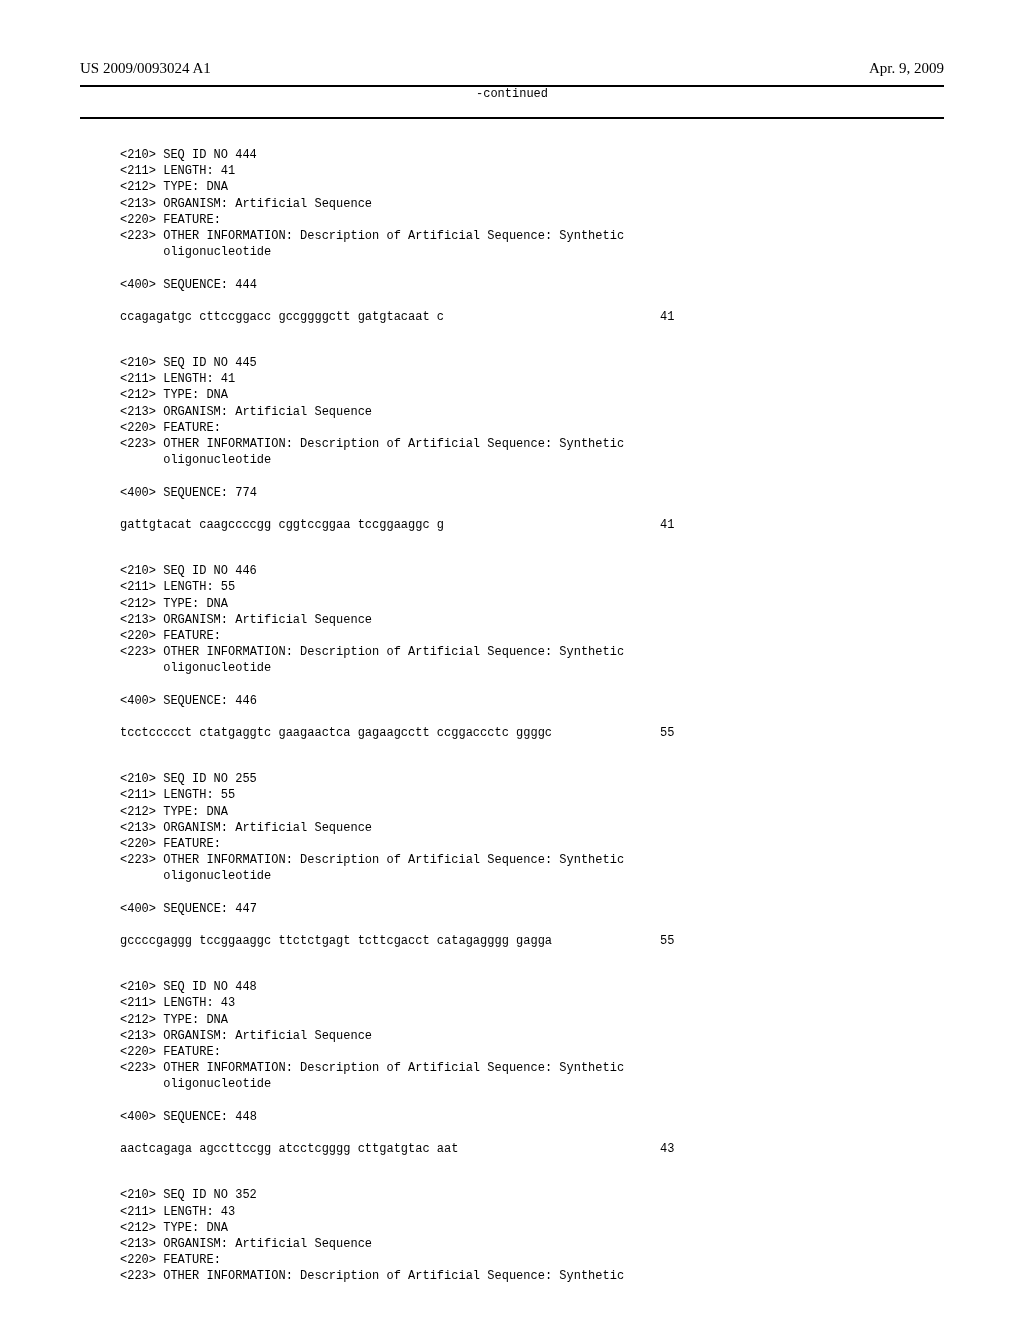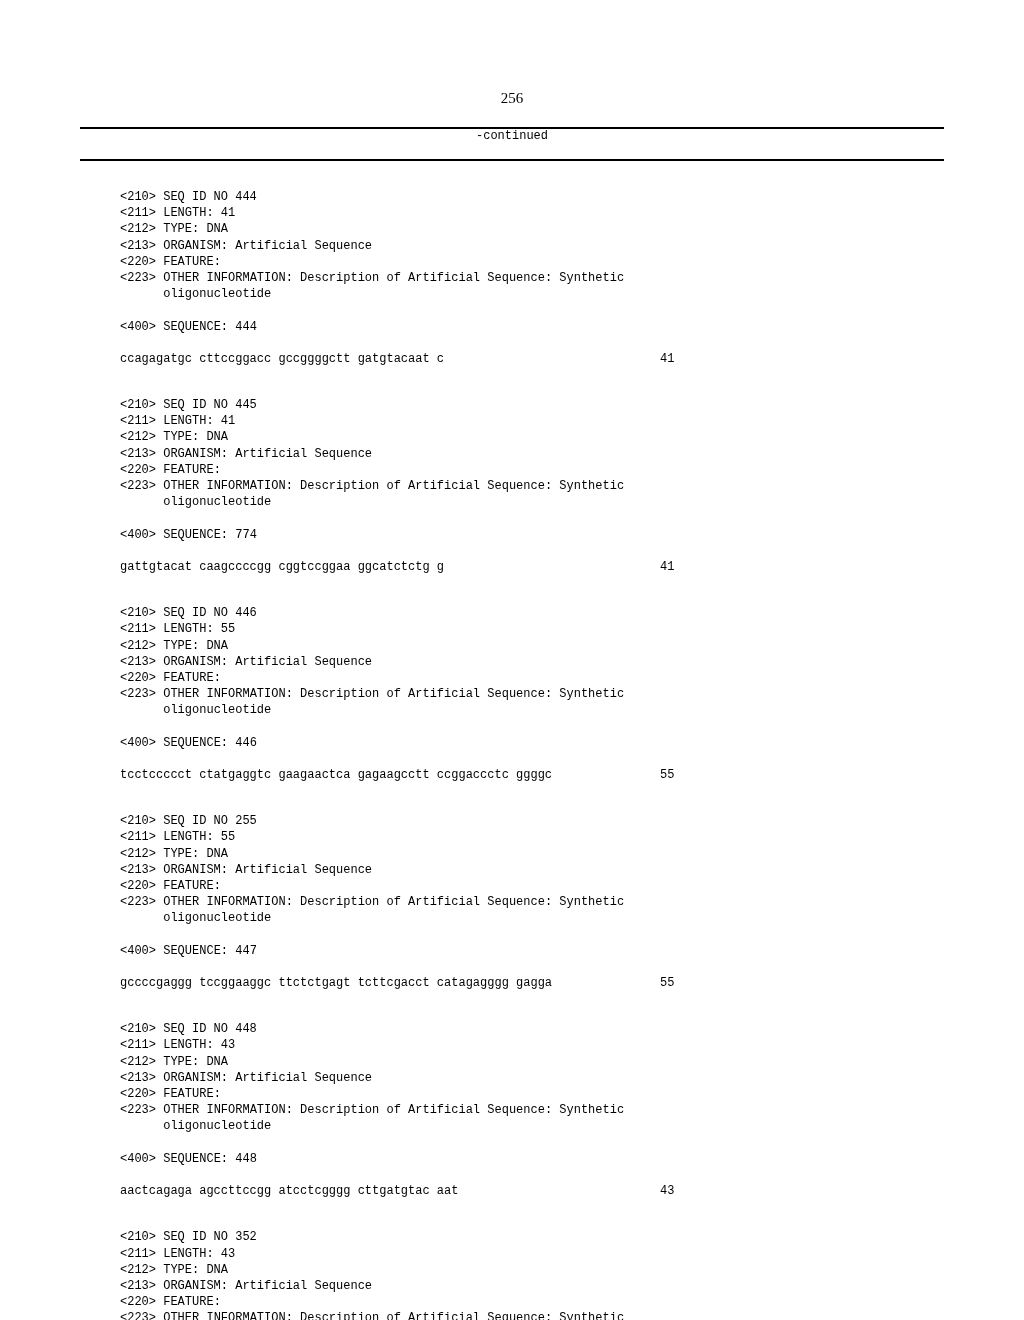--- a/index.html
+++ b/index.html
@@ -53,22 +53,25 @@
     white-space: pre;
     margin-bottom: 30px;
     padding-left: 40px;
   }
 </style>
 </head>
 <body>
 
 <div class="page">
 
+  <div class="header">
+    <div class="header-left">US 2009/0093024 A1</div>
+    <div class="header-right">Apr. 9, 2009</div>
+  </div>
 
-  <div class="page-number">256</div>
 
   <hr class="hr-top">
   <div class="continued">-continued</div>
   <hr class="hr">
 
   <div class="seq-block"><span>&lt;210&gt; SEQ ID NO </span><span>444</span>
 <span>&lt;211&gt; LENGTH: </span><span>41</span>
 <span>&lt;212&gt; TYPE: </span><span>DNA</span>
 <span>&lt;213&gt; ORGANISM: </span><span>Artificial Sequence</span>
 <span>&lt;220&gt; </span><span>FEATURE:</span>
@@ -82,21 +85,21 @@
   <div class="seq-block"><span>&lt;210&gt; SEQ ID NO </span><span>445</span>
 <span>&lt;211&gt; LENGTH: </span><span>41</span>
 <span>&lt;212&gt; TYPE: </span><span>DNA</span>
 <span>&lt;213&gt; ORGANISM: </span><span>Artificial Sequence</span>
 <span>&lt;220&gt; </span><span>FEATURE:</span>
 <span>&lt;223&gt; </span><span>OTHER INFORMATION: Description of Artificial Sequence: Synthetic</span>
 <span>      </span><span>oligonucleotide</span>
 
 <span>&lt;400&gt; </span><span>SEQUENCE: 774</span>
 
-<span>gattgtacat caagccccgg cggtccggaa ggcatctctg g</span>                              <span>41</span></div>
+<span>gattgtacat caagccccgg cggtccggaa tccggaaggc g</span>                              <span>41</span></div>
 
   <div class="seq-block"><span>&lt;210&gt; SEQ ID NO </span><span>446</span>
 <span>&lt;211&gt; LENGTH: </span><span>55</span>
 <span>&lt;212&gt; TYPE: </span><span>DNA</span>
 <span>&lt;213&gt; ORGANISM: </span><span>Artificial Sequence</span>
 <span>&lt;220&gt; </span><span>FEATURE:</span>
 <span>&lt;223&gt; </span><span>OTHER INFORMATION: Description of Artificial Sequence: Synthetic</span>
 <span>      </span><span>oligonucleotide</span>
 
 <span>&lt;400&gt; </span><span>SEQUENCE: 446</span>

